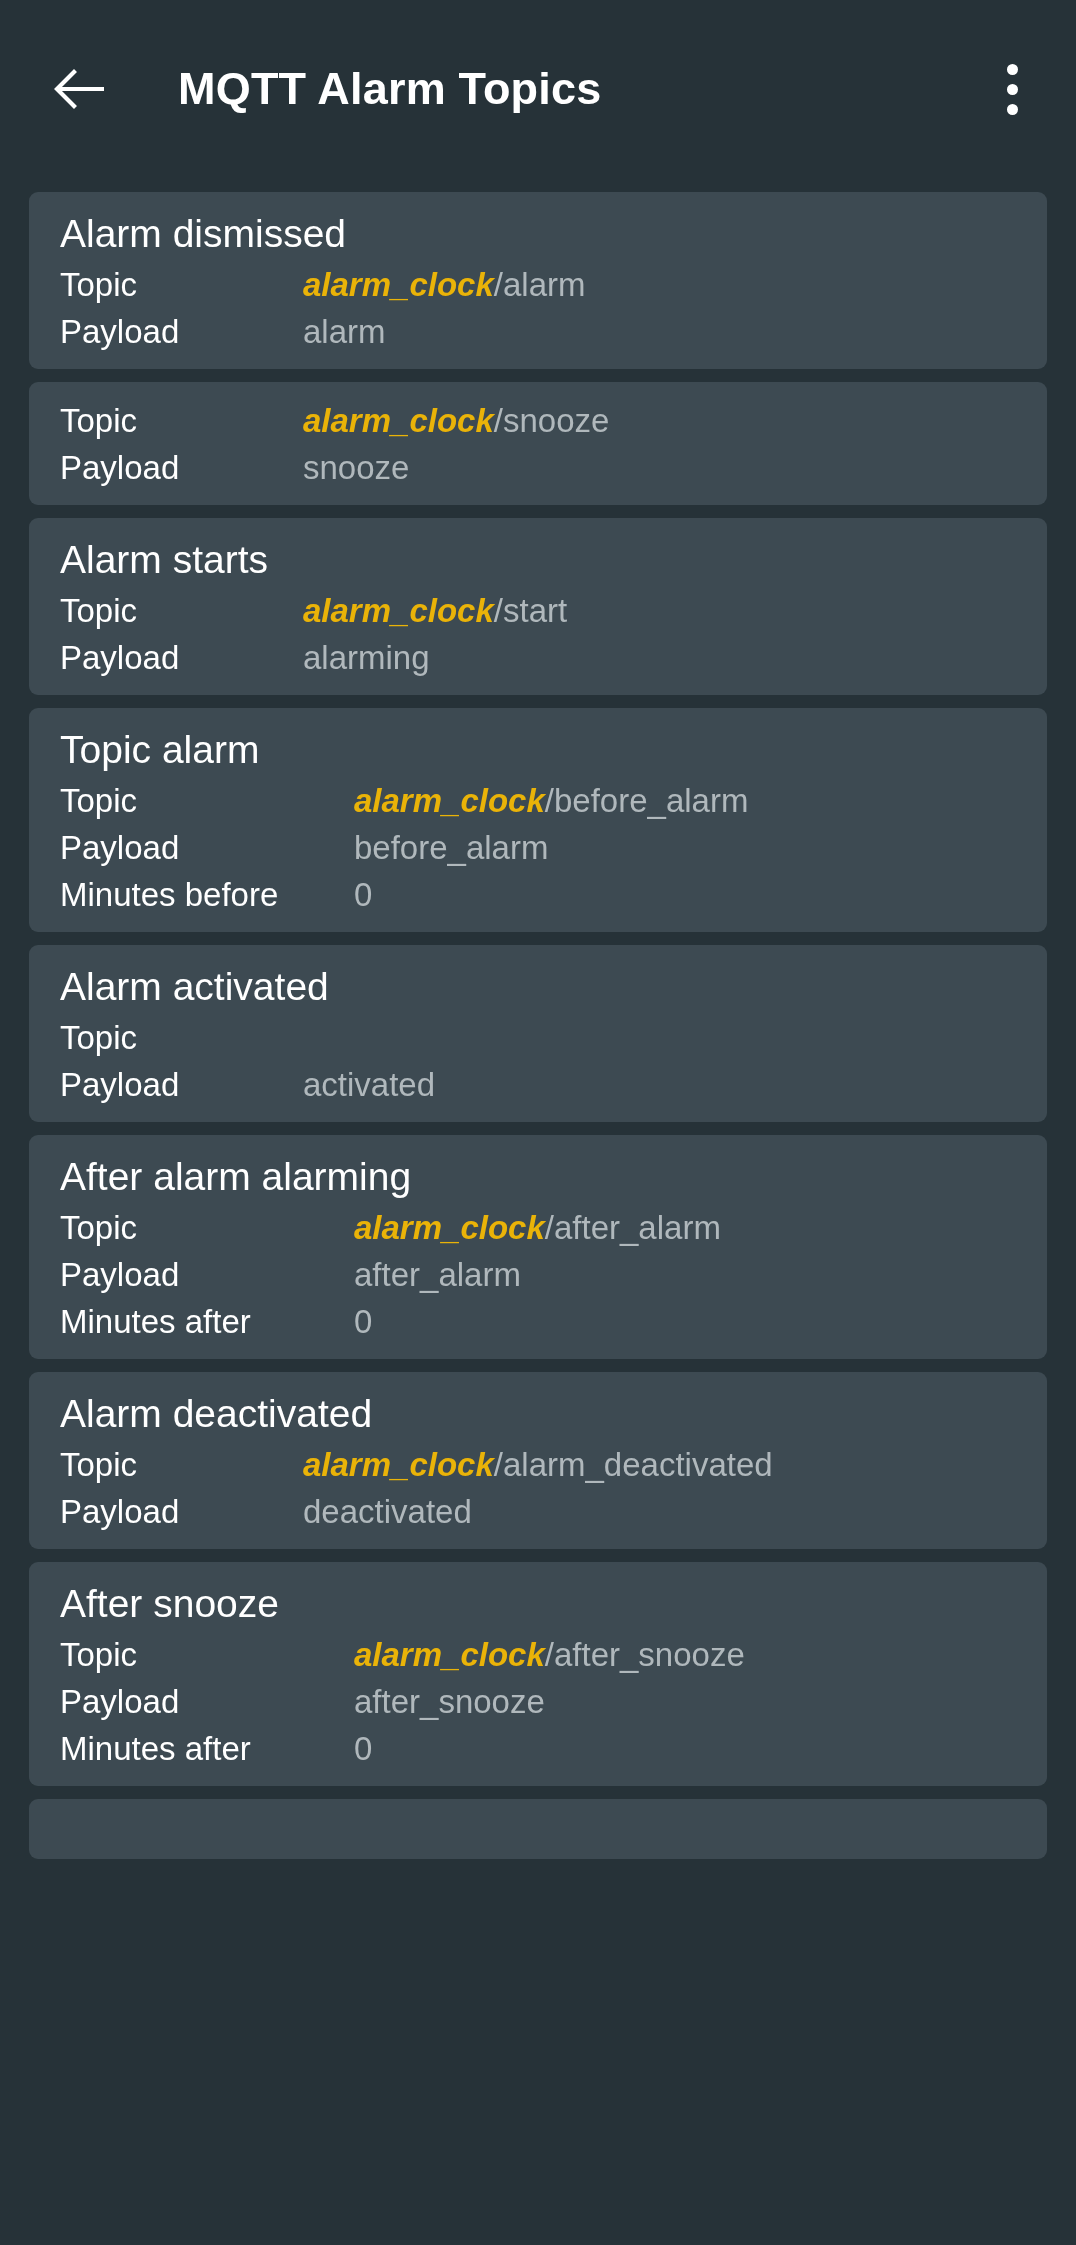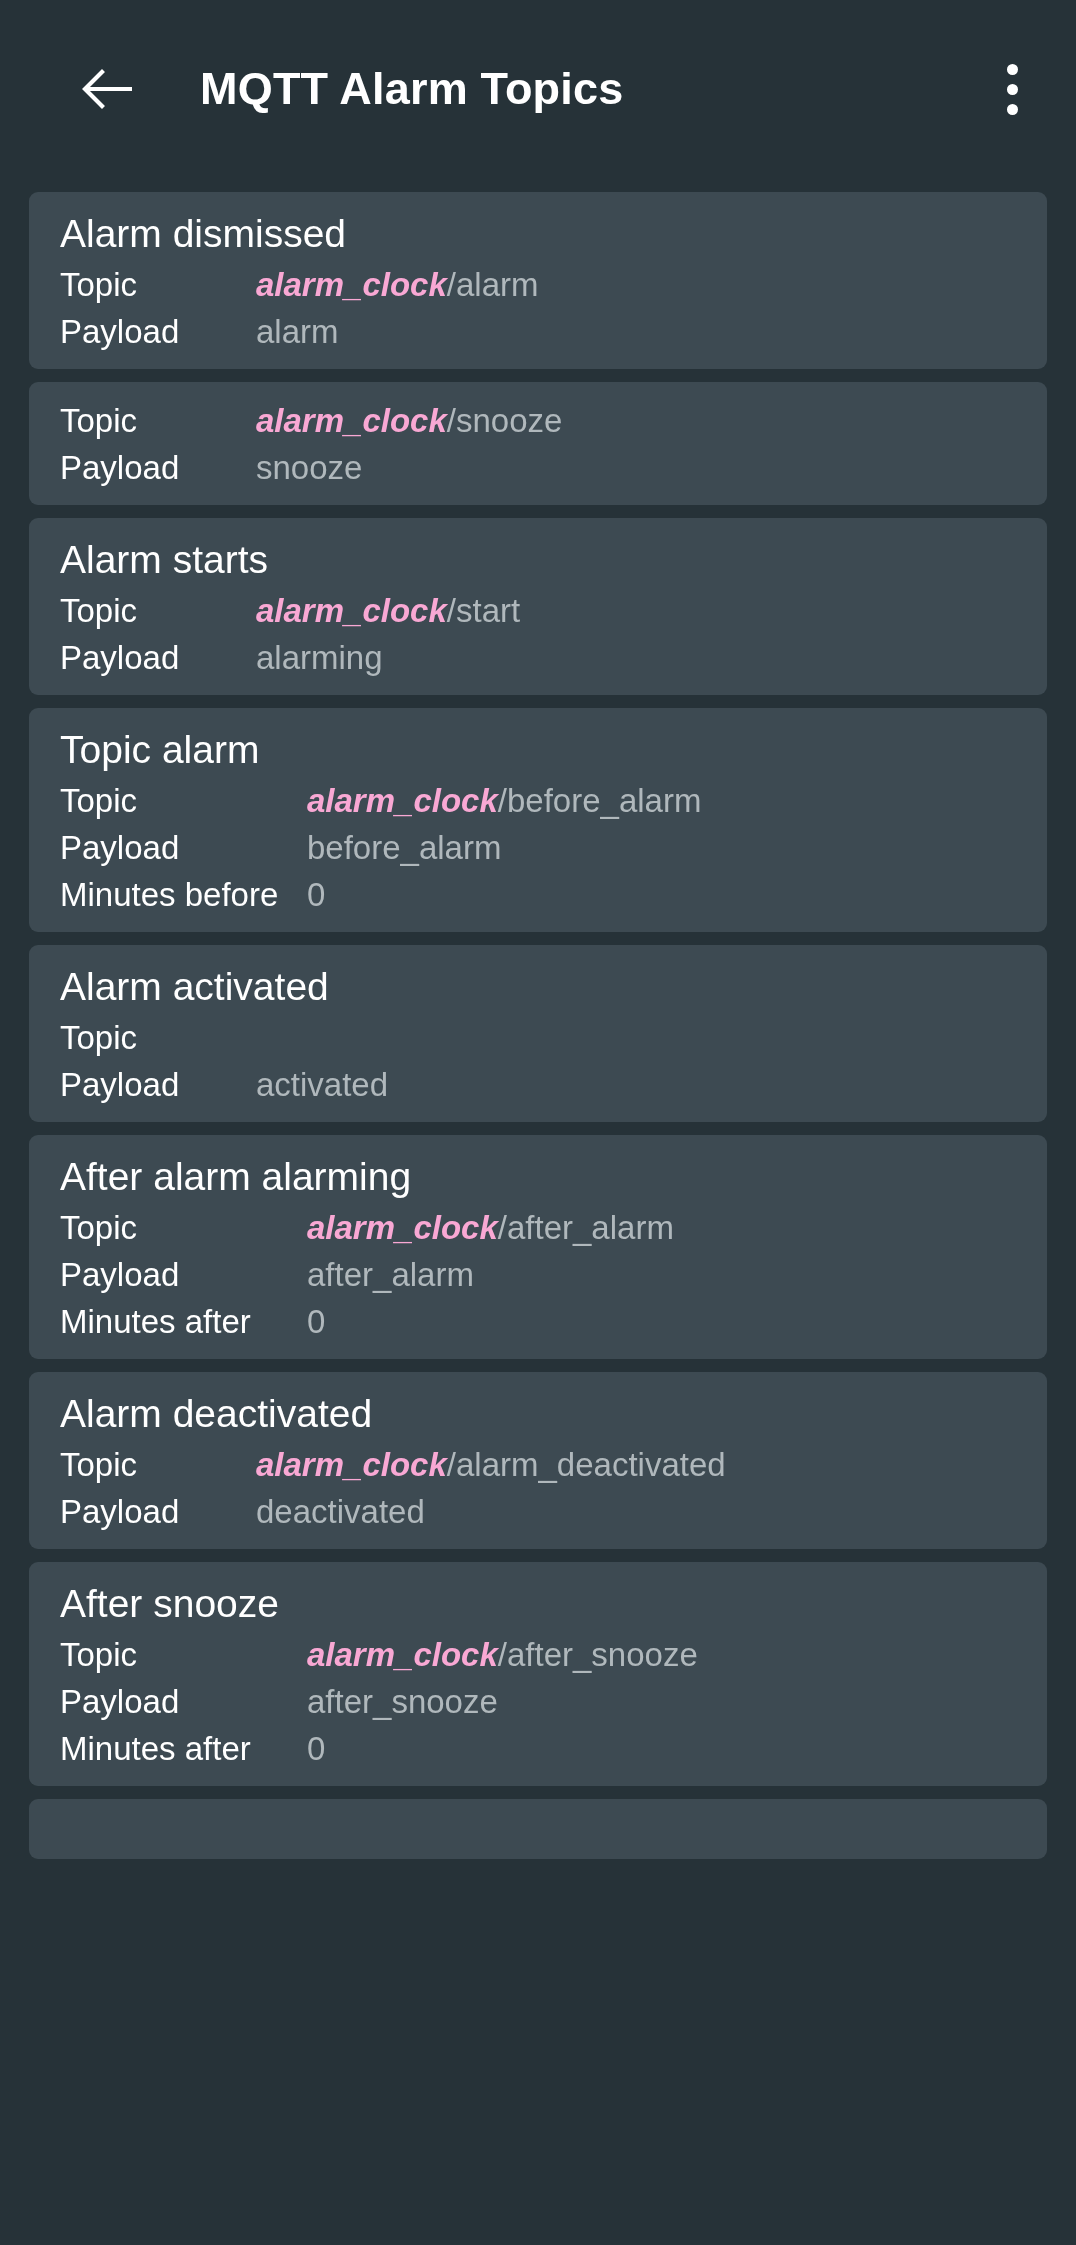--- a/index.html
+++ b/index.html
@@ -16,22 +16,23 @@
     font-family: "Liberation Sans", sans-serif;
     -webkit-font-smoothing: antialiased;
   }
 
   
   .appbar {
     height: 178px;
     background: #263238;
     display: flex;
     align-items: center;
-    padding: 0 0 0 80px;
+    padding: 0 0 0 52px;
     position: relative;
+    gap: 6px;
   }
 
   .back-btn {
     width: 60px;
     height: 60px;
     display: flex;
     align-items: center;
     justify-content: flex-start;
     flex: 0 0 auto;
     cursor: pointer;
@@ -91,20 +92,21 @@
     margin-bottom: 15px;
     white-space: nowrap;
   }
 
   .row {
     display: flex;
     align-items: baseline;
     padding: 0 30px 0 31px;
     line-height: 1.0;
     margin-bottom: 14px;
+    gap: 47px;
   }
   .row:last-child { margin-bottom: 0; }
 
   .row-label {
     color: #ffffff;
     font-size: 33px;
     font-weight: 400;
     white-space: nowrap;
     flex: 0 0 auto;
   }
@@ -112,21 +114,21 @@
   .row-value {
     color: #b0b8bc;
     font-size: 33px;
     font-weight: 400;
     white-space: nowrap;
   }
 
   .row-value .prefix {
     font-weight: 700;
     font-style: italic;
-    color: #f9a8d4;
+    color: #eab308;
   }
 
   
   .lw-2 .row-label { width: 196px; }   
   .lw-3 .row-label { width: 247px; }   
 </style>
 </head>
 <body>
 
 <div class="appbar">

